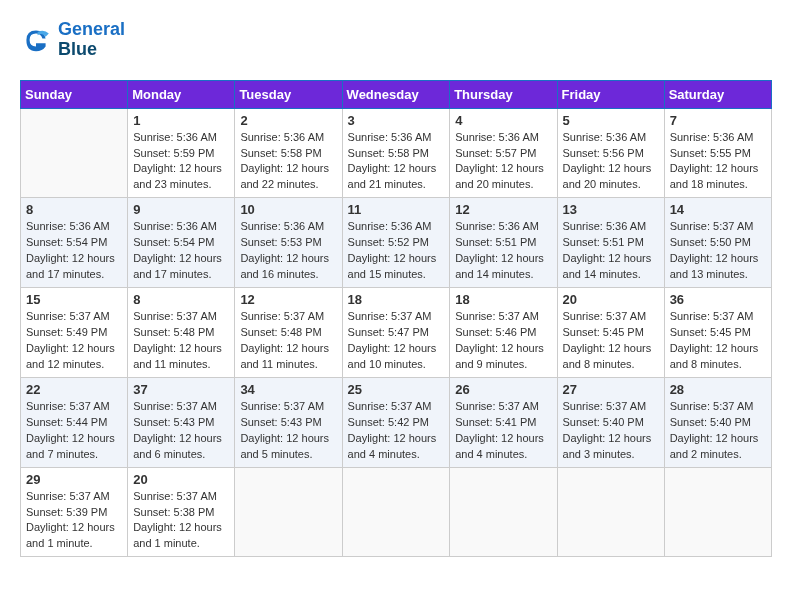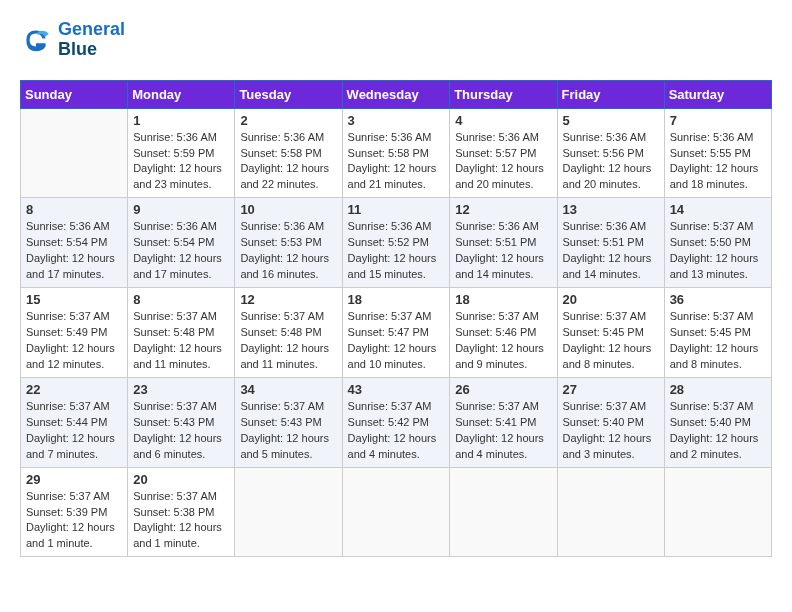--- a/index.html
+++ b/index.html
@@ -290,37 +290,37 @@
       <tr>
         <td>
         <span class="day-num">22</span>
         <div class="day-info">
           Sunrise: 5:37 AM<br>
           Sunset: 5:44 PM<br>
           Daylight: 12 hours and 7 minutes.
         </div>
       </td>
         <td>
-        <span class="day-num">23</span>
+        <span class="day-num">37</span>
         <div class="day-info">
           Sunrise: 5:37 AM<br>
           Sunset: 5:43 PM<br>
           Daylight: 12 hours and 6 minutes.
         </div>
       </td>
         <td>
         <span class="day-num">34</span>
         <div class="day-info">
           Sunrise: 5:37 AM<br>
           Sunset: 5:43 PM<br>
           Daylight: 12 hours and 5 minutes.
         </div>
       </td>
         <td>
-        <span class="day-num">43</span>
+        <span class="day-num">25</span>
         <div class="day-info">
           Sunrise: 5:37 AM<br>
           Sunset: 5:42 PM<br>
           Daylight: 12 hours and 4 minutes.
         </div>
       </td>
         <td>
         <span class="day-num">26</span>
         <div class="day-info">
           Sunrise: 5:37 AM<br>

